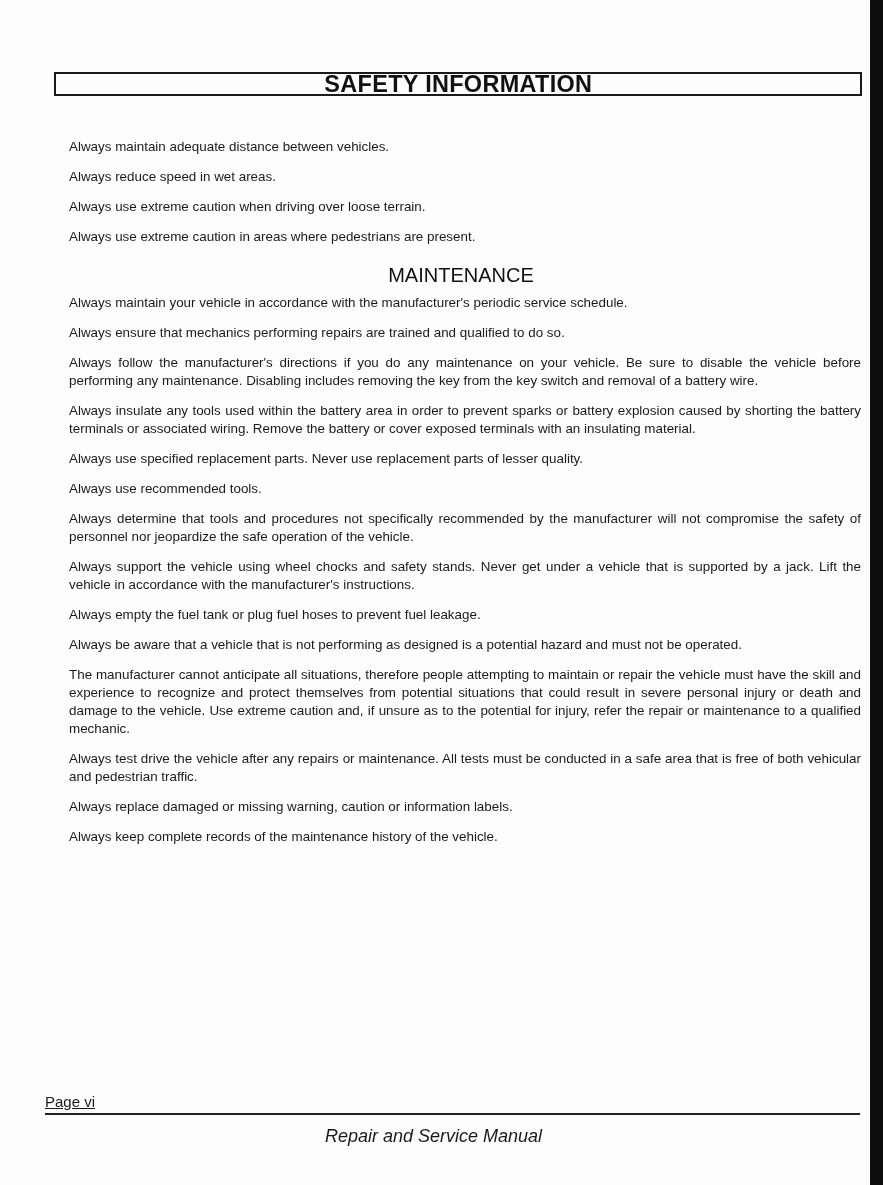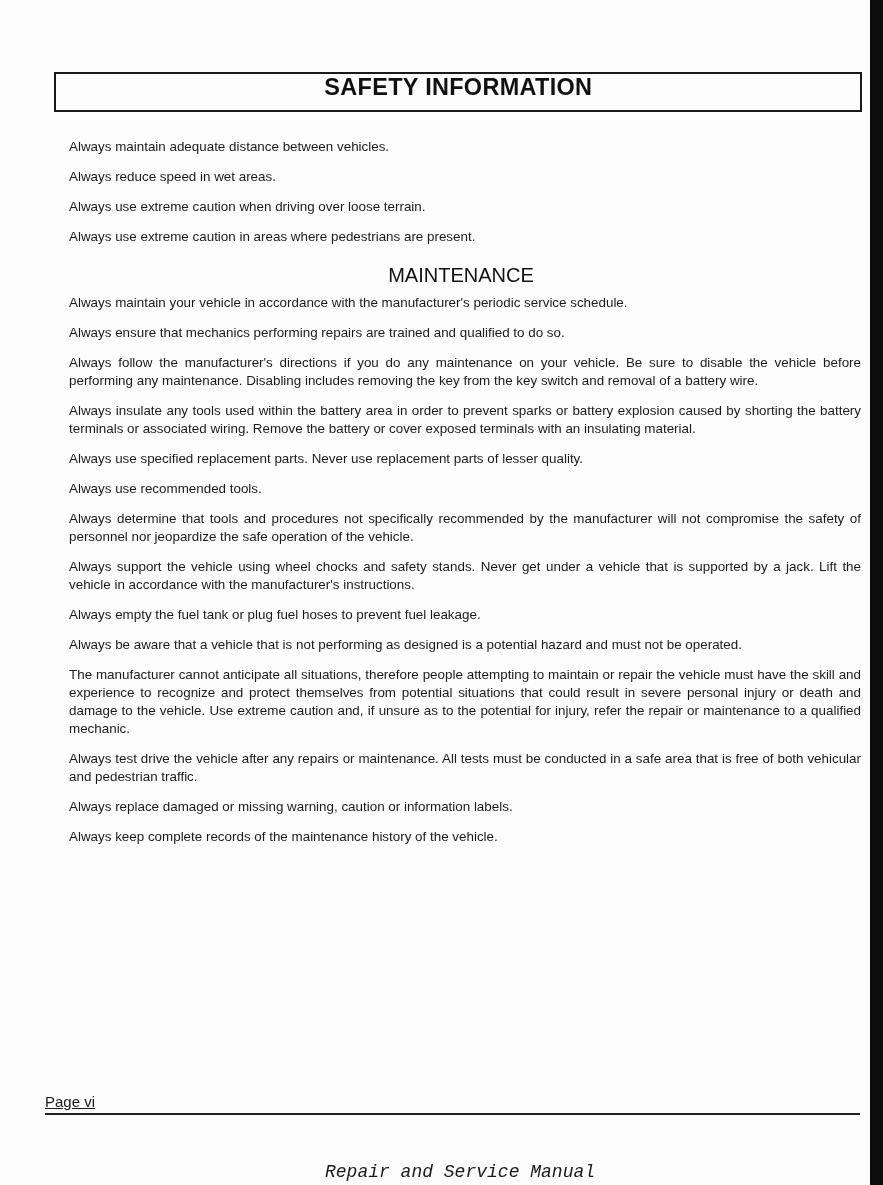--- a/index.html
+++ b/index.html
@@ -5,23 +5,23 @@
     html, body { margin: 0; padding: 0; }
     body {
       width: 883px; height: 1185px; position: relative; overflow: hidden;
       background: #fdfdfd; color: #1a1a1a;
       font-family: "Liberation Sans", sans-serif;
     }
     .edge-bar {
       position: absolute; right: 0; top: 0; width: 13px; height: 1185px; background: #0d0d0d;
     }
     .title-box {
-      position: absolute; left: 54px; top: 72px; width: 808px; height: 40px;
+      position: absolute; left: 54px; top: 72px; width: 808px; height: 24px;
       border: 2px solid #1a1a1a; box-sizing: border-box;
-      display: flex; justify-content: center;
+      display: flex; align-items: center; justify-content: center;
     }
     .title-text {
       font-family: "Liberation Sans", sans-serif; font-weight: bold;
       font-size: 23px; letter-spacing: 0.3px; color: #111; transform: scaleX(1.02);
     }
     .content {
       position: absolute; left: 61px; top: 138px; width: 800px;
       font-size: 13.4px; line-height: 18px;
     }
     .content p { margin: 0 0 12px 8px; }
@@ -30,22 +30,22 @@
       margin: 20px 0 10px 0; padding-left: 0; color: #111;
     }
     .justified { text-align: justify; }
     .footer-rule {
       position: absolute; left: 45px; top: 1113px; width: 815px; height: 2px; background: #222;
     }
     .footer-page {
       position: absolute; left: 45px; top: 1093px; font-size: 15px; text-decoration: underline;
     }
     .footer-title {
-      position: absolute; left: 325px; top: 1126px; font-family: Liberation Mono, monospace;
-      font-style: italic; font-size: 18px; margin-top: 36px;
+      position: absolute; left: 325px; top: 1126px; font-family: Liberation Sans, sans-serif;
+      font-style: italic; font-size: 18px;
     }
   </style>
 </head>
 <body>
 
 <div class="edge-bar"></div>
 
 <div class="title-box">
   <span class="title-text">SAFETY INFORMATION</span>
 </div>

